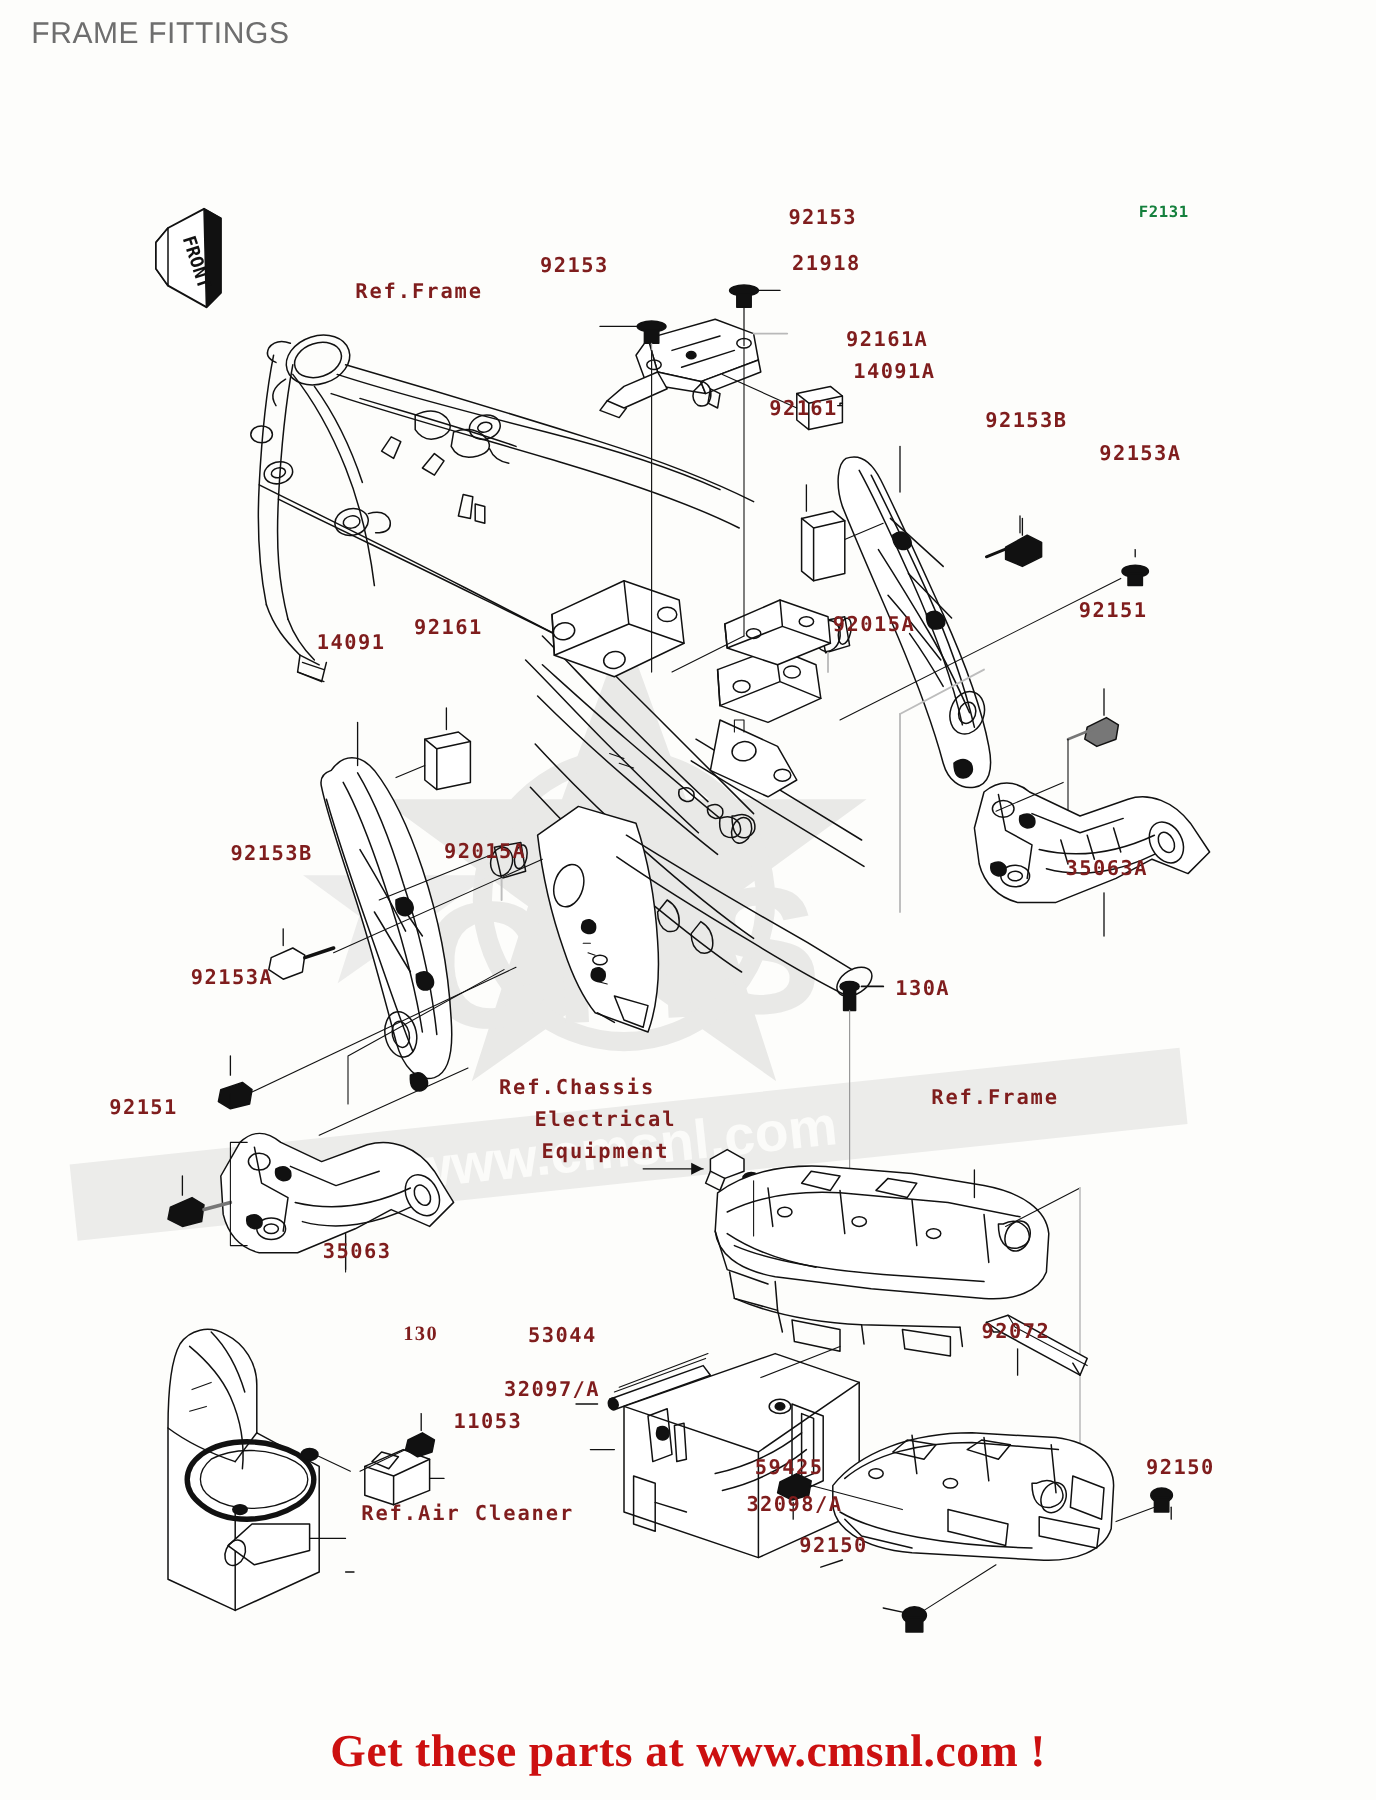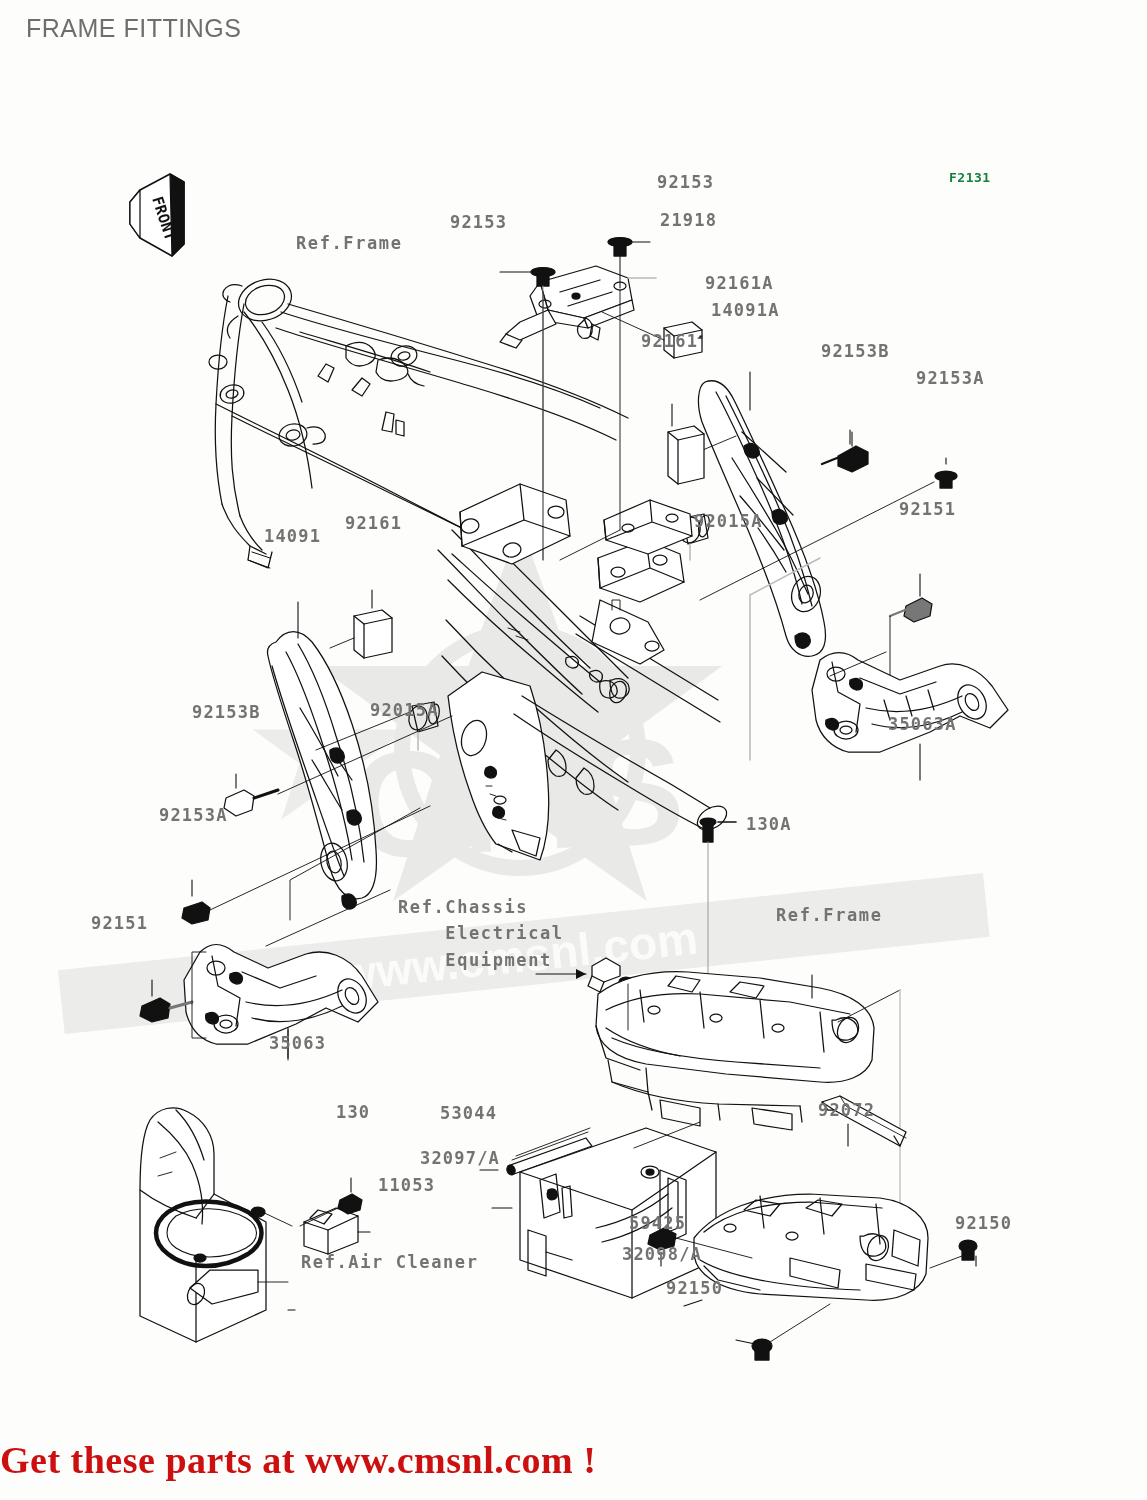--- a/index.html
+++ b/index.html
@@ -36,21 +36,21 @@
     font-size: 13px;
     font-weight: bold;
     color: #15803d;
     letter-spacing: 0.5px;
   }
   #footer-cta {
     position: absolute;
     left: 0;
     top: 1438px;
     width: 1147px;
-    text-align: left;
+    text-align: center;
     font-family: "Liberation Serif", serif;
     font-size: 38px;
     font-weight: bold;
     color: #cc1010;
     letter-spacing: 0.5px;
   }
   #artboard {
     position: absolute;
     left: 0;
     top: 60px;
@@ -58,24 +58,25 @@
     height: 1360px;
   }
   #artboard svg {
     display: block;
   }
   .lbl {
     position: absolute;
     font-family: "DejaVu Sans Mono", monospace;
     font-size: 17px;
     font-weight: bold;
-    color: #737373;
+    color: #7f1d1d;
     letter-spacing: 1.2px;
     white-space: nowrap;
     line-height: 1.45;
+    text-align: center;
   }
   .lbl.ref {
     letter-spacing: 1.6px;
   }
   .lbl.multi {
     line-height: 1.55;
   }
 </style>
 </head>
 <body>
@@ -619,21 +620,21 @@
   <div class="lbl" style="left:345px;top:511px;">92161</div>
   <div class="lbl" style="left:192px;top:700px;">92153B</div>
   <div class="lbl" style="left:370px;top:698px;">92015A</div>
   <div class="lbl" style="left:888px;top:712px;">35063A</div>
   <div class="lbl" style="left:159px;top:803px;">92153A</div>
   <div class="lbl" style="left:746px;top:812px;">130A</div>
   <div class="lbl" style="left:91px;top:911px;">92151</div>
   <div class="lbl ref" style="left:776px;top:903px;">Ref.Frame</div>
   <div class="lbl" style="left:269px;top:1031px;">35063</div>
   <div class="lbl" style="left:818px;top:1098px;">92072</div>
-  <div class="lbl" style="left:336px;top:1100px;">130</div>
+  <div class="lbl" style="left:336px;top:1100px;font-family:Liberation Serif, serif;">130</div>
   <div class="lbl" style="left:440px;top:1101px;">53044</div>
   <div class="lbl" style="left:420px;top:1146px;">32097/A</div>
   <div class="lbl" style="left:378px;top:1173px;">11053</div>
   <div class="lbl" style="left:629px;top:1211px;">59425</div>
   <div class="lbl" style="left:955px;top:1211px;">92150</div>
   <div class="lbl" style="left:622px;top:1242px;">32098/A</div>
   <div class="lbl" style="left:666px;top:1276px;">92150</div>
   <div class="lbl ref" style="left:301px;top:1250px;">Ref.Air Cleaner</div>
 
   <div class="lbl ref multi" style="left:398px;top:894px;">

